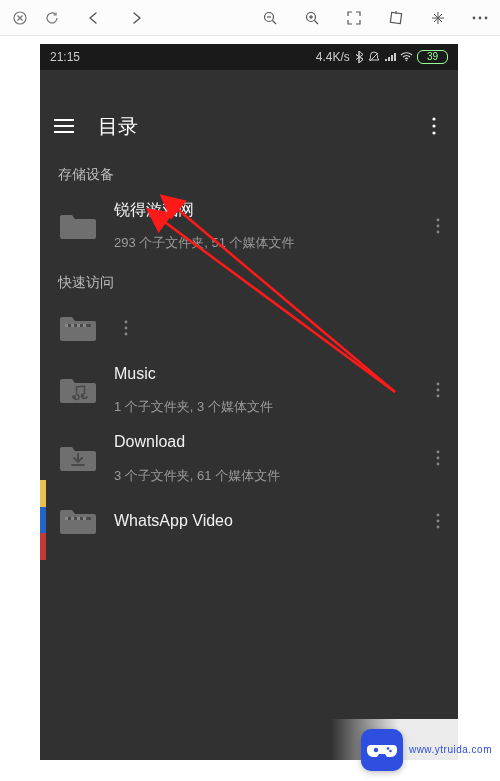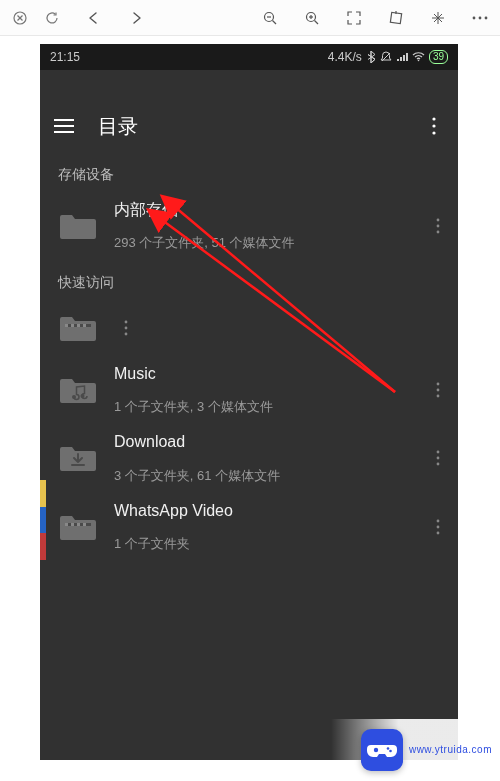--- a/index.html
+++ b/index.html
@@ -53,21 +53,21 @@
     font-size: 12px;
     color: #ccc;
     padding: 0 10px;
     gap: 0;
   }
   .status-bar .sb-right { margin-left: auto; display: flex; align-items: center; gap: 4px; }
   .status-bar svg { display: block; }
   .batt {
     display: inline-flex; align-items: flex-end;
     border: 1px solid #9f9; border-radius: 6px;
-    padding: 0 3px; font-size: 10px; color: #9f9;
+    padding: 0 9px; font-size: 10px; color: #9f9;
     line-height: 12px;
   }
 
   
   .app-bar {
     height: 52px;
     display: flex;
     align-items: center;
     padding: 0 8px;
     gap: 18px;
@@ -283,21 +283,21 @@
 
   <div class="section-hdr">存储设备</div>
 
   <div class="row">
     <div class="icon">
       <svg width="36" height="30" viewBox="0 0 36 30">
           <path d="M2 4h10l3 4h19a2 2 0 0 1 2 2v16a2 2 0 0 1-2 2H2a2 2 0 0 1-2-2V6a2 2 0 0 1 2-2z" fill="#6f6f6f"></path>
         </svg>
     </div>
     <div class="texts">
-      <div class="title">内部存储</div>
+      <div class="title">锐得游戏网</div>
       <div class="subtitle">293 个子文件夹, 51 个媒体文件</div>
     </div>
     <div class="row-overflow">
       <svg width="4" height="16" viewBox="0 0 4 16">
           <circle cx="2" cy="2" r="1.4" fill="#888"></circle>
           <circle cx="2" cy="8" r="1.4" fill="#888"></circle>
           <circle cx="2" cy="14" r="1.4" fill="#888"></circle>
         </svg>
     </div>
   </div>
@@ -372,21 +372,20 @@
           <path d="M2 4h10l3 4h19a2 2 0 0 1 2 2v16a2 2 0 0 1-2 2H2a2 2 0 0 1-2-2V6a2 2 0 0 1 2-2z" fill="#6f6f6f"></path>
           <rect x="5" y="11" width="26" height="3" fill="#4a4a4a"></rect>
           <rect x="5" y="11" width="3" height="3" fill="#888"></rect>
           <rect x="11" y="11" width="3" height="3" fill="#888"></rect>
           <rect x="17" y="11" width="3" height="3" fill="#888"></rect>
           <rect x="23" y="11" width="3" height="3" fill="#888"></rect>
         </svg>
     </div>
     <div class="texts">
       <div class="title">WhatsApp Video</div>
-      <div class="subtitle">1 个子文件夹</div>
     </div>
     <div class="row-overflow">
       <svg width="4" height="16" viewBox="0 0 4 16">
           <circle cx="2" cy="2" r="1.4" fill="#888"></circle>
           <circle cx="2" cy="8" r="1.4" fill="#888"></circle>
           <circle cx="2" cy="14" r="1.4" fill="#888"></circle>
         </svg>
     </div>
   </div>
 

